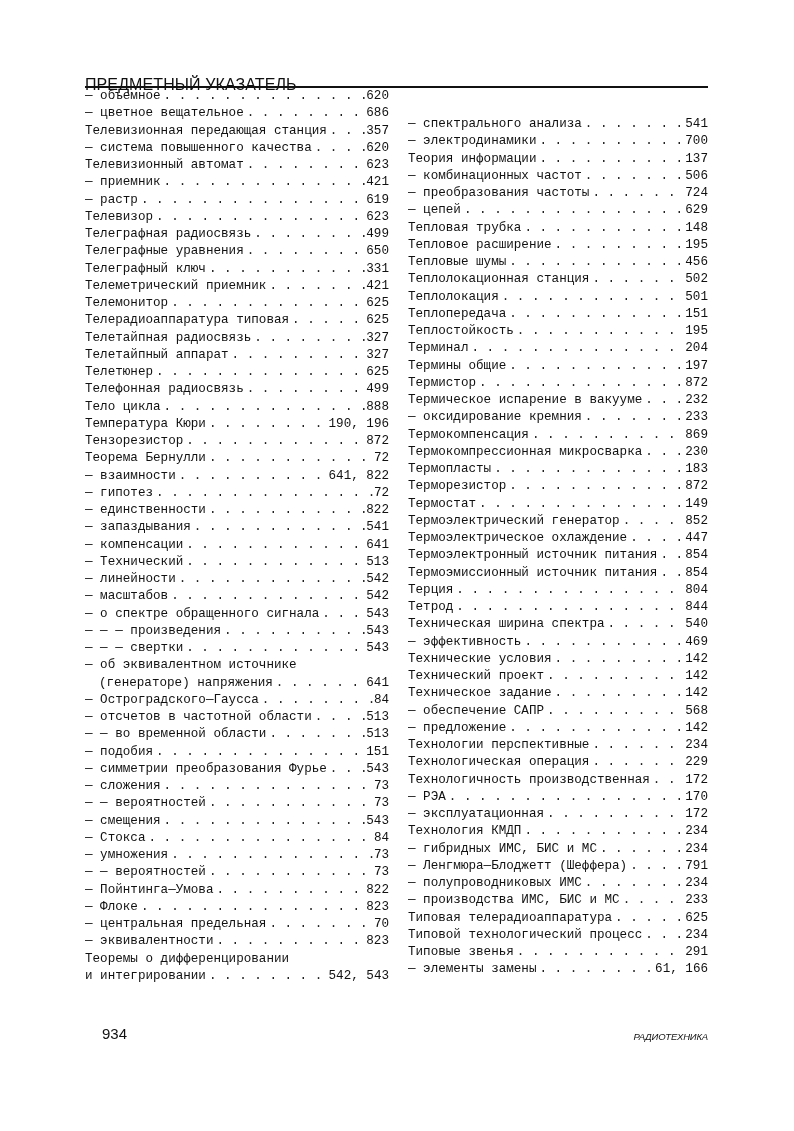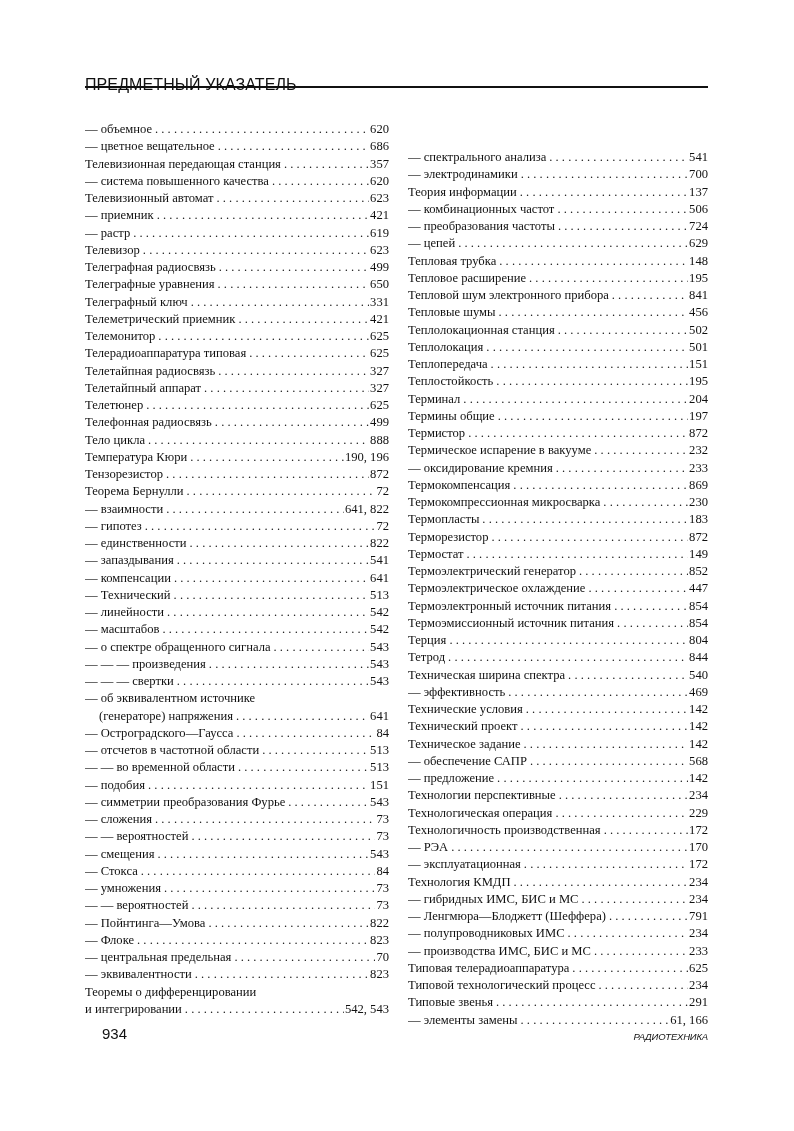--- a/index.html
+++ b/index.html
@@ -6,22 +6,22 @@
   body { width: 794px; height: 1131px; position: relative; overflow: hidden; color: #111; }
   .header-title {
     position: absolute; left: 85px; top: 76px;
     font-family: "Liberation Sans", sans-serif; font-size: 16px; font-weight: normal;
     letter-spacing: 0.1px; color: #111;
   }
   .header-rule {
     position: absolute; left: 85px; top: 86px; width: 623px; height: 2px; background: #111;
   }
   .col {
-    position: absolute; top: 121px;
-    font-family: Liberation Serif, serif; font-size: 12.6px; color: #111;
+    position: absolute; top: 88px;
+    font-family: Liberation Mono, monospace; font-size: 12.6px; color: #111;
   }
   .col-left { left: 85px; width: 304px; }
   .col-right { left: 408px; width: 300px; margin-top: 28px; }
   .entry {
     display: flex; align-items: baseline; height: 17.25px; line-height: 17.25px;
     white-space: nowrap; overflow: hidden;
   }
   .entry .term { flex: 0 0 auto; padding-right: 3px; }
   .entry .leader {
     flex: 1 1 auto; overflow: hidden; letter-spacing: 2.35px; color: #222; min-width: 6px;
@@ -341,25 +341,20 @@
       <span class="term">Тепловая трубка</span>
       <span class="leader"></span>
       <span class="pages">148</span>
     </div>
     <div class="entry">
       <span class="term">Тепловое расширение</span>
       <span class="leader"></span>
       <span class="pages">195</span>
     </div>
     <div class="entry">
-      <span class="term">Тепловой шум электронного прибора</span>
-      <span class="leader"></span>
-      <span class="pages">841</span>
-    </div>
-    <div class="entry">
       <span class="term">Тепловые шумы</span>
       <span class="leader"></span>
       <span class="pages">456</span>
     </div>
     <div class="entry">
       <span class="term">Теплолокационная станция</span>
       <span class="leader"></span>
       <span class="pages">502</span>
     </div>
     <div class="entry">

